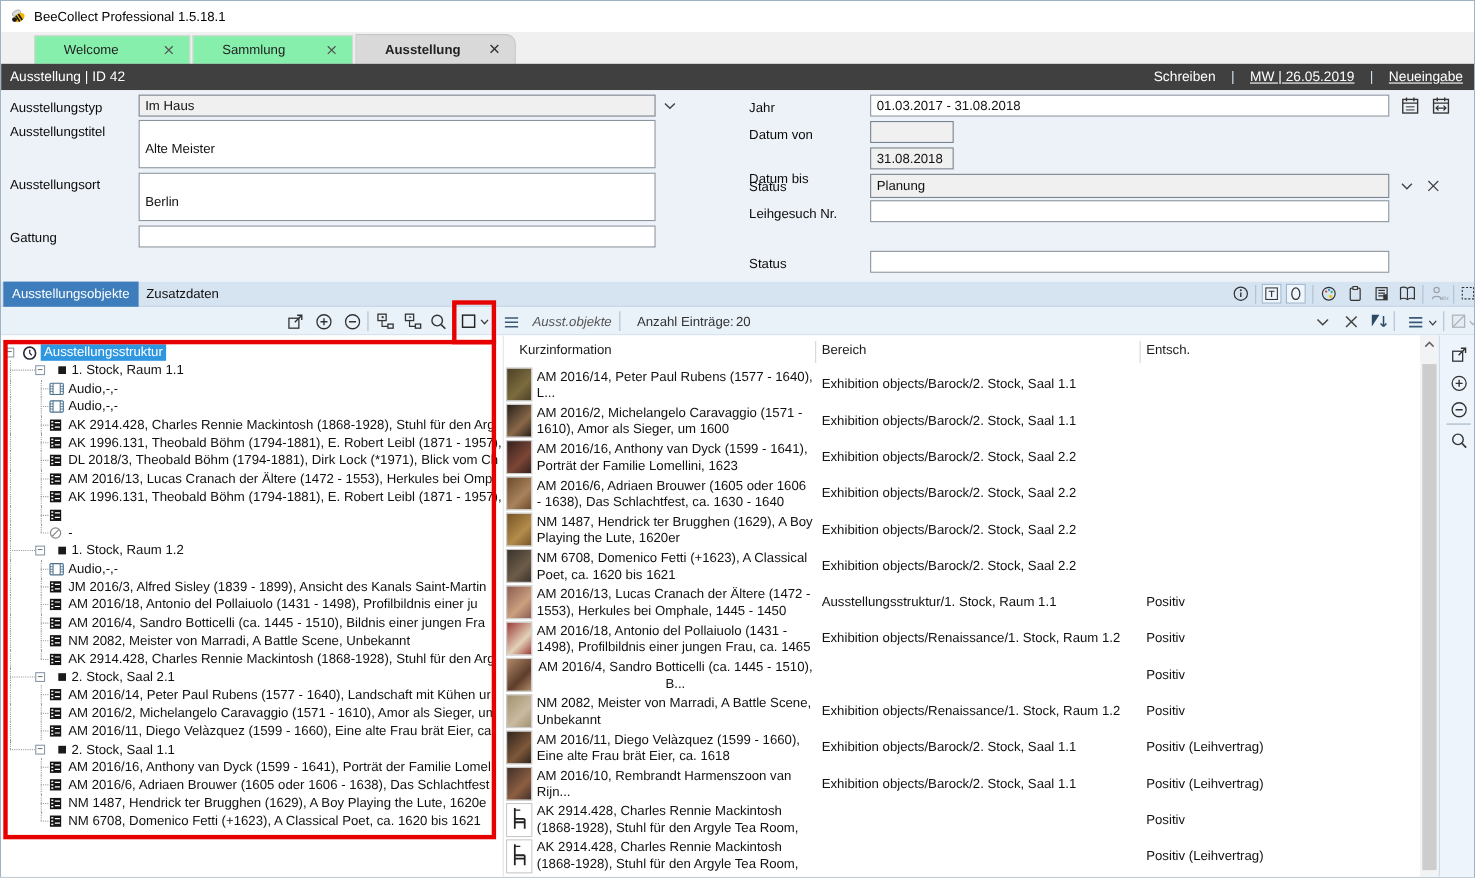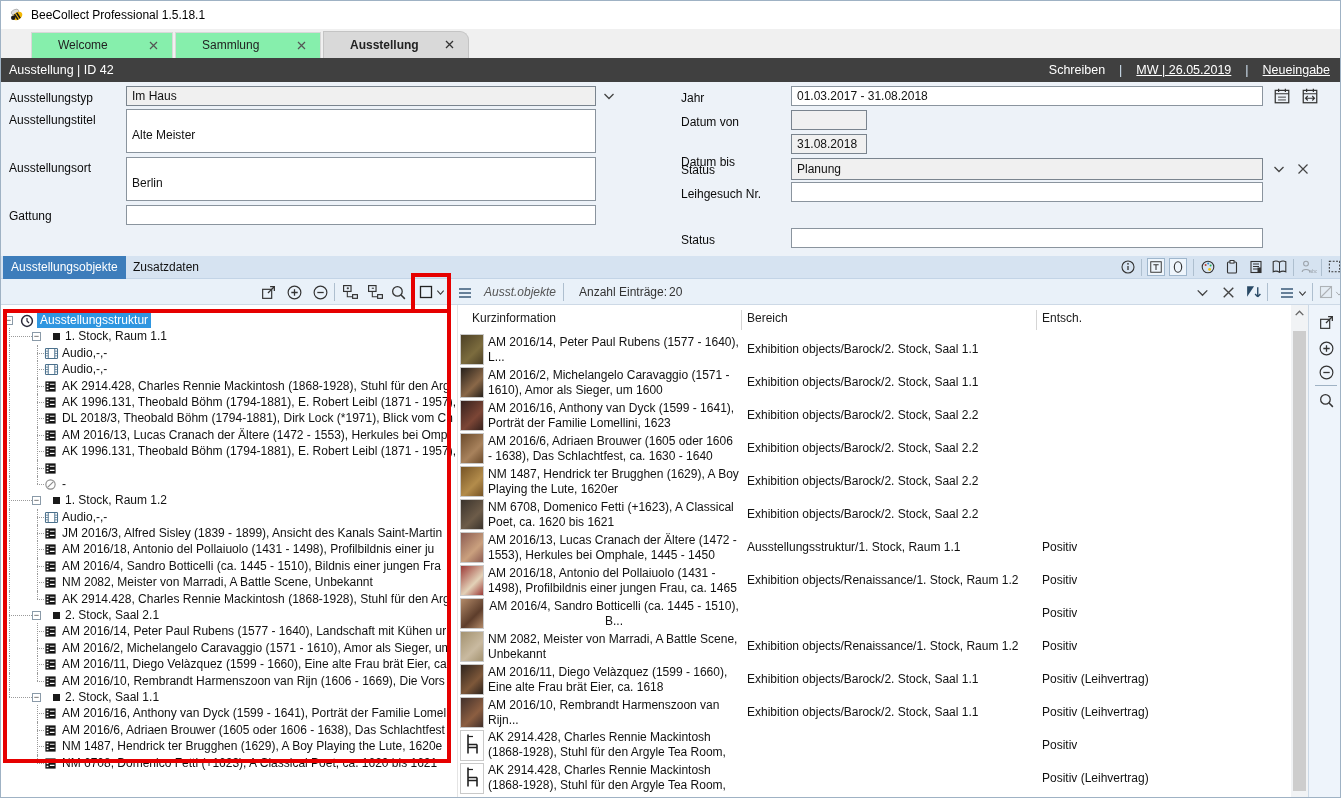--- a/index.html
+++ b/index.html
@@ -651,35 +651,20 @@
               <rect x="1.5" y="1.5" width="11" height="11" fill="#141414"></rect>
               <rect x="2.8" y="3" width="2" height="1.5" fill="#fff"></rect>
               <rect x="2.8" y="6.2" width="2" height="1.5" fill="#fff"></rect>
               <rect x="2.8" y="9.4" width="2" height="1.5" fill="#fff"></rect>
               <path d="M6.3 4.6 h5 M6.3 9 h5" stroke="#fff" stroke-width="1.2"></path>
             </svg>
           </span>
           <span class="tlabel" style="left:61px;">AM 2016/11, Diego Velàzquez (1599 - 1660), Eine alte Frau brät Eier, ca</span>
         </div>
         <div class="trow">
-          <span class="guide" style="left:8px;"></span>
-          <span class="guide half" style="left:36px;"></span>
-          <span class="stubline" style="left:36px;width:7px;"></span>
-          <span class="ticon" style="left:43px;">
-            <svg width="13" height="13" viewBox="0 0 14 14">
-              <rect x="1.5" y="1.5" width="11" height="11" fill="#141414"></rect>
-              <rect x="2.8" y="3" width="2" height="1.5" fill="#fff"></rect>
-              <rect x="2.8" y="6.2" width="2" height="1.5" fill="#fff"></rect>
-              <rect x="2.8" y="9.4" width="2" height="1.5" fill="#fff"></rect>
-              <path d="M6.3 4.6 h5 M6.3 9 h5" stroke="#fff" stroke-width="1.2"></path>
-            </svg>
-          </span>
-          <span class="tlabel" style="left:61px;">AM 2016/10, Rembrandt Harmenszoon van Rijn (1606 - 1669), Die Vors</span>
-        </div>
-        <div class="trow">
           <span class="guide half" style="left:8px;"></span>
           <span class="stubline" style="left:8px;width:23px;"></span>
           <span class="expander" style="left:31px;">−</span>
           <span class="bullet" style="left:52px;"></span>
           <span class="tlabel" style="left:64px;">2. Stock, Saal 1.1</span>
         </div>
         <div class="trow">
           <span class="guide" style="left:36px;"></span>
           <span class="stubline" style="left:36px;width:7px;"></span>
           <span class="ticon" style="left:43px;">

